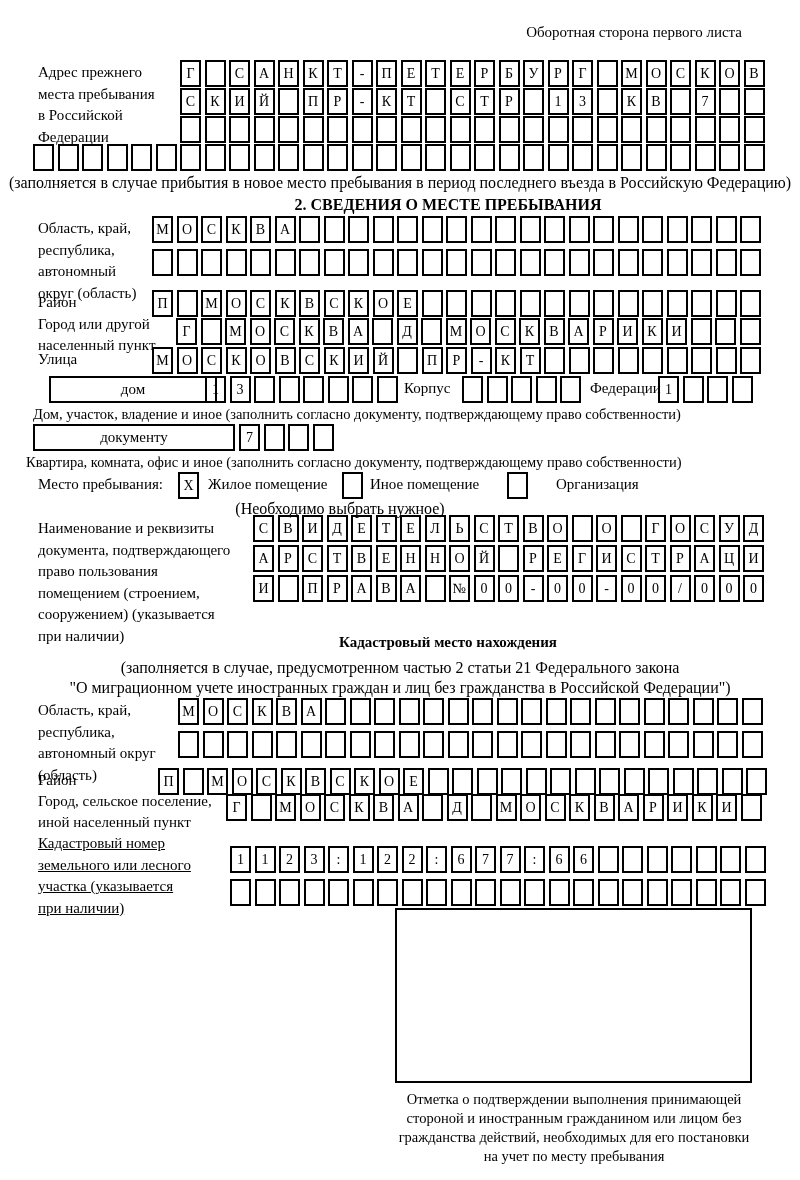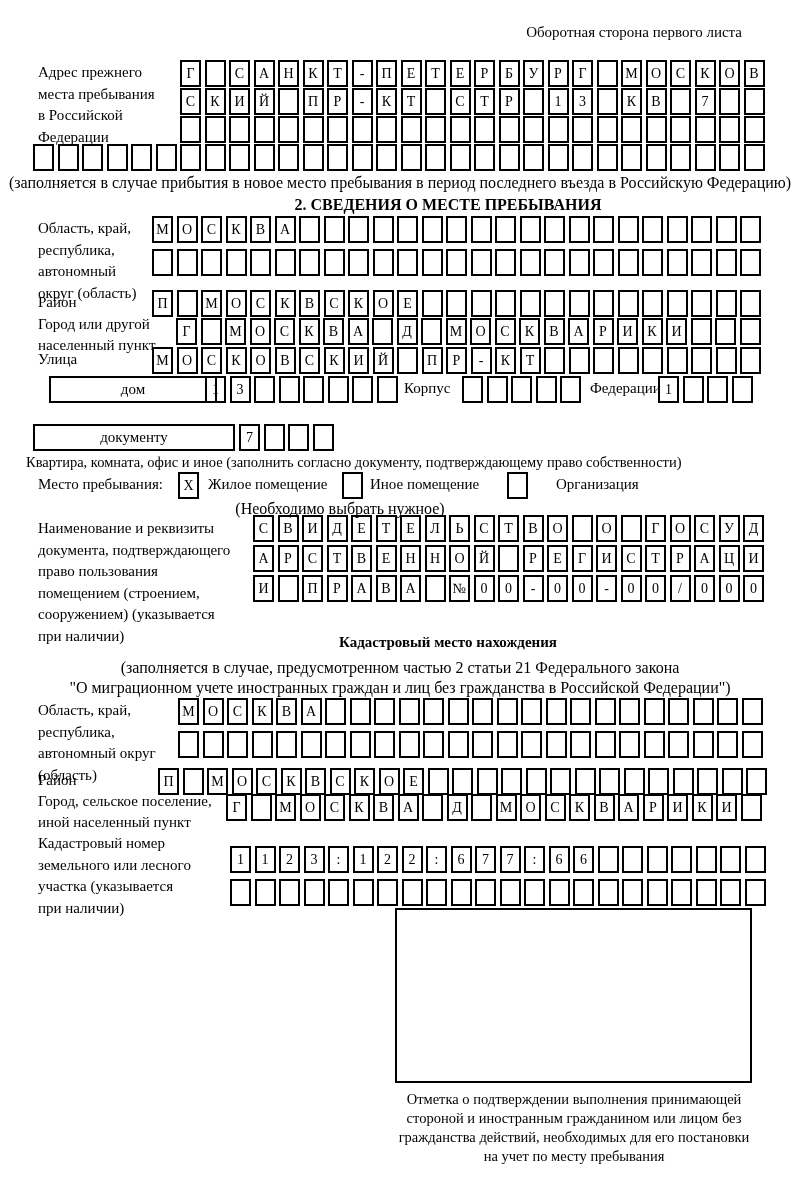--- a/index.html
+++ b/index.html
@@ -310,20 +310,21 @@
       <span class="c"></span>
       <span class="c"></span>
     </div>
   <div class="abs" style="left:590px;top:380px;">Федерации</div>
   <div class="abs cr" style="left:658px;top:376px;">
       <span class="c">1</span>
       <span class="c"></span>
       <span class="c"></span>
       <span class="c"></span>
     </div>
+  <div class="abs cap" style="left:33px;top:406px;">Дом, участок, владение и иное (заполнить согласно документу, подтверждающему право собственности)</div>
 
   <div class="abs wbox" style="left:33px;top:424px;width:202px;">документу</div>
   <div class="abs cr" style="left:239px;top:424px;">
       <span class="c">7</span>
       <span class="c"></span>
       <span class="c"></span>
       <span class="c"></span>
     </div>
   <div class="abs cap" style="left:26px;top:454px;">Квартира, комната, офис и иное (заполнить согласно документу, подтверждающему право собственности)</div>
 
@@ -528,21 +529,21 @@
       <span class="c">К</span>
       <span class="c">В</span>
       <span class="c">А</span>
       <span class="c">Р</span>
       <span class="c">И</span>
       <span class="c">К</span>
       <span class="c">И</span>
       <span class="c"></span>
     </div>
 
-  <div class="abs lbl" style="left:38px;top:833px;width:180px;">Кадастровый номер
+  <div class="abs lbl" style="left:38px;top:833px;width:180px;text-decoration:underline;">Кадастровый номер
 земельного или лесного
 участка (указывается
 при наличии)</div>
   <div class="abs cr" style="left:230px;top:846px;">
       <span class="c">1</span>
       <span class="c">1</span>
       <span class="c">2</span>
       <span class="c">3</span>
       <span class="c">:</span>
       <span class="c">1</span>

